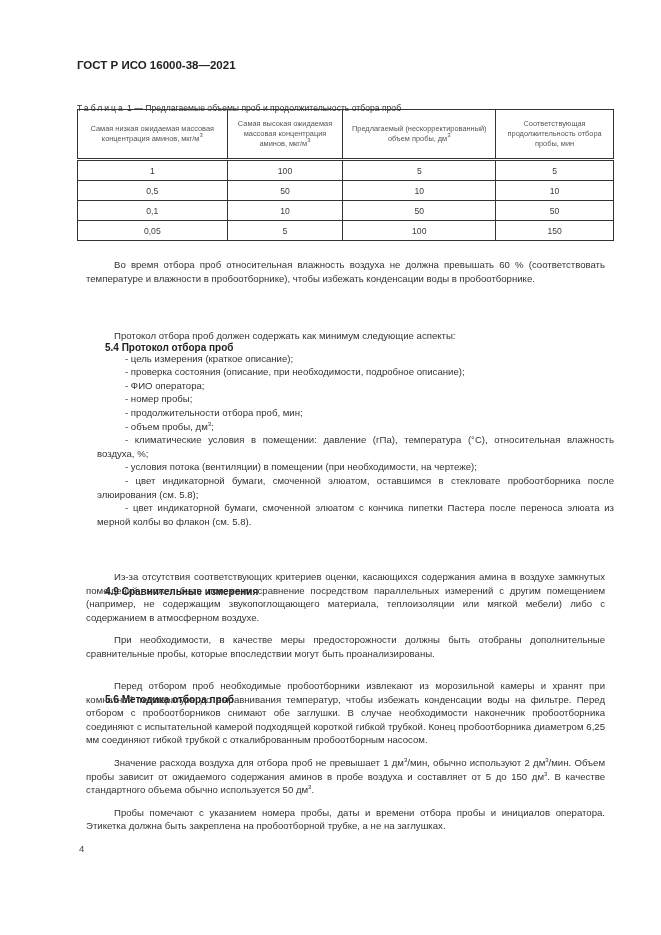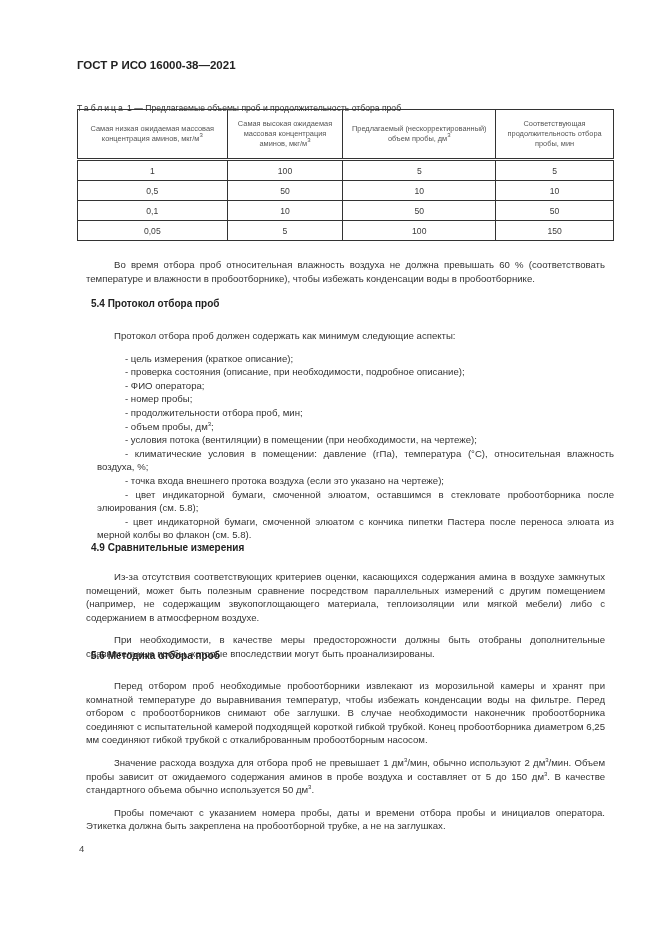--- a/index.html
+++ b/index.html
@@ -14,21 +14,21 @@
     table.t1 th { font-weight: normal; font-size: 7.4px; line-height: 10px; color: #555;
       border: 1px solid #333; padding: 3px 4px; height: 42px; text-align: center; vertical-align: middle; }
     table.t1 thead tr { border-bottom: 3px double #333; }
     table.t1 td { border: 1px solid #333; text-align: center; height: 19px; padding: 0; vertical-align: middle; }
     table.t1 col.c1 { width: 150px; } table.t1 col.c2 { width: 116px; }
     table.t1 col.c3 { width: 153px; } table.t1 col.c4 { width: 118px; }
     .body-text { position: absolute; left: 77px; width: 537px; font-size: 9.6px; line-height: 13.6px;
       color: #333; text-align: justify; }
     .body-text p { margin: 9px; }
     .indent { text-indent: 28px; }
-    .sec-title { position: absolute; left: 91px; font-size: 10px; font-weight: bold; color: #222; }
+    .sec-title { position: absolute; left: 105px; font-size: 10px; font-weight: bold; color: #222; margin-top: 44px; }
     .list { margin: 0; padding: 0; list-style: none; }
     .list li { text-indent: 28px; margin-left: 20px; }
     sup { font-size: 6px; vertical-align: 4px; line-height: 0; }
     .page-num { position: absolute; left: 79px; top: 843px; font-size: 9.5px; color: #444; }
   </style>
 </head>
 <body>
 
 <div class="page">
 
@@ -89,23 +89,22 @@
 
   <div class="body-text" style="top:320px;">
     <p class="indent">Протокол отбора проб должен содержать как минимум следующие аспекты:</p>
     <ul class="list">
       <li>- цель измерения (краткое описание);</li>
       <li>- проверка состояния (описание, при необходимости, подробное описание);</li>
       <li>- ФИО оператора;</li>
       <li>- номер пробы;</li>
       <li>- продолжительности отбора проб, мин;</li>
       <li><span>- объем пробы, дм</span><sup>3</sup><span>;</span></li>
+      <li>- климатические условия в помещении: давление (гПа), температура (°С), относительная влажность воздуха, %;</li>
       <li>- условия потока (вентиляции) в помещении (при необходимости, на чертеже);</li>
-      <li>- климатические условия в помещении: давление (гПа), температура (°С), относительная влажность воздуха, %;</li>
-      <li>- точка входа внешнего протока воздуха (если это указано на чертеже);</li>
       <li>- цвет индикаторной бумаги, смоченной элюатом, оставшимся в стекловате пробоотборника после элюирования (см. 5.8);</li>
       <li>- цвет индикаторной бумаги, смоченной элюатом с кончика пипетки Пастера после переноса элюата из мерной колбы во флакон (см. 5.8).</li>
     </ul>
   </div>
 
   <div class="sec-title" style="top:542px;">4.9 Сравнительные измерения</div>
 
   <div class="body-text" style="top:561px;">
     <p class="indent">Из-за отсутствия соответствующих критериев оценки, касающихся содержания амина в воздухе замкнутых помещений, может быть полезным сравнение посредством параллельных измерений с другим помещением (например, не содержащим звукопоглощающего материала, теплоизоляции или мягкой мебели) либо с содержанием в атмосферном воздухе.</p>
     <p class="indent">При необходимости, в качестве меры предосторожности должны быть отобраны дополнительные сравнительные пробы, которые впоследствии могут быть проанализированы.</p>

